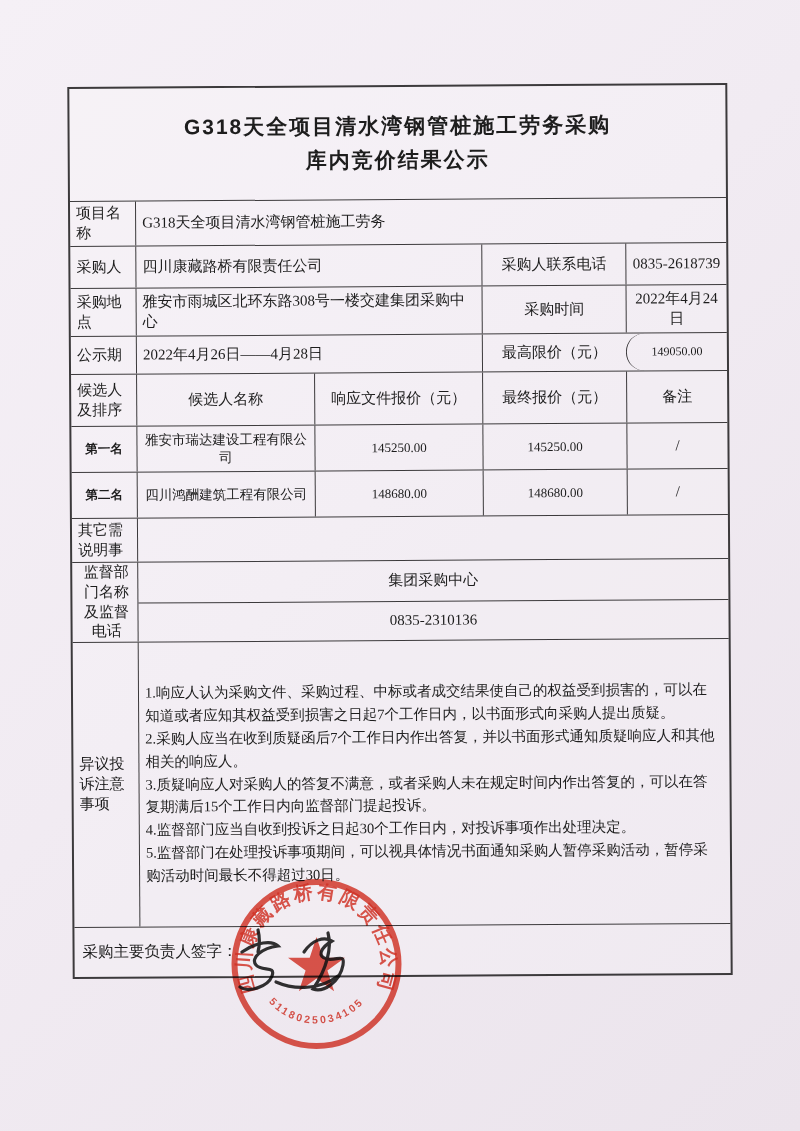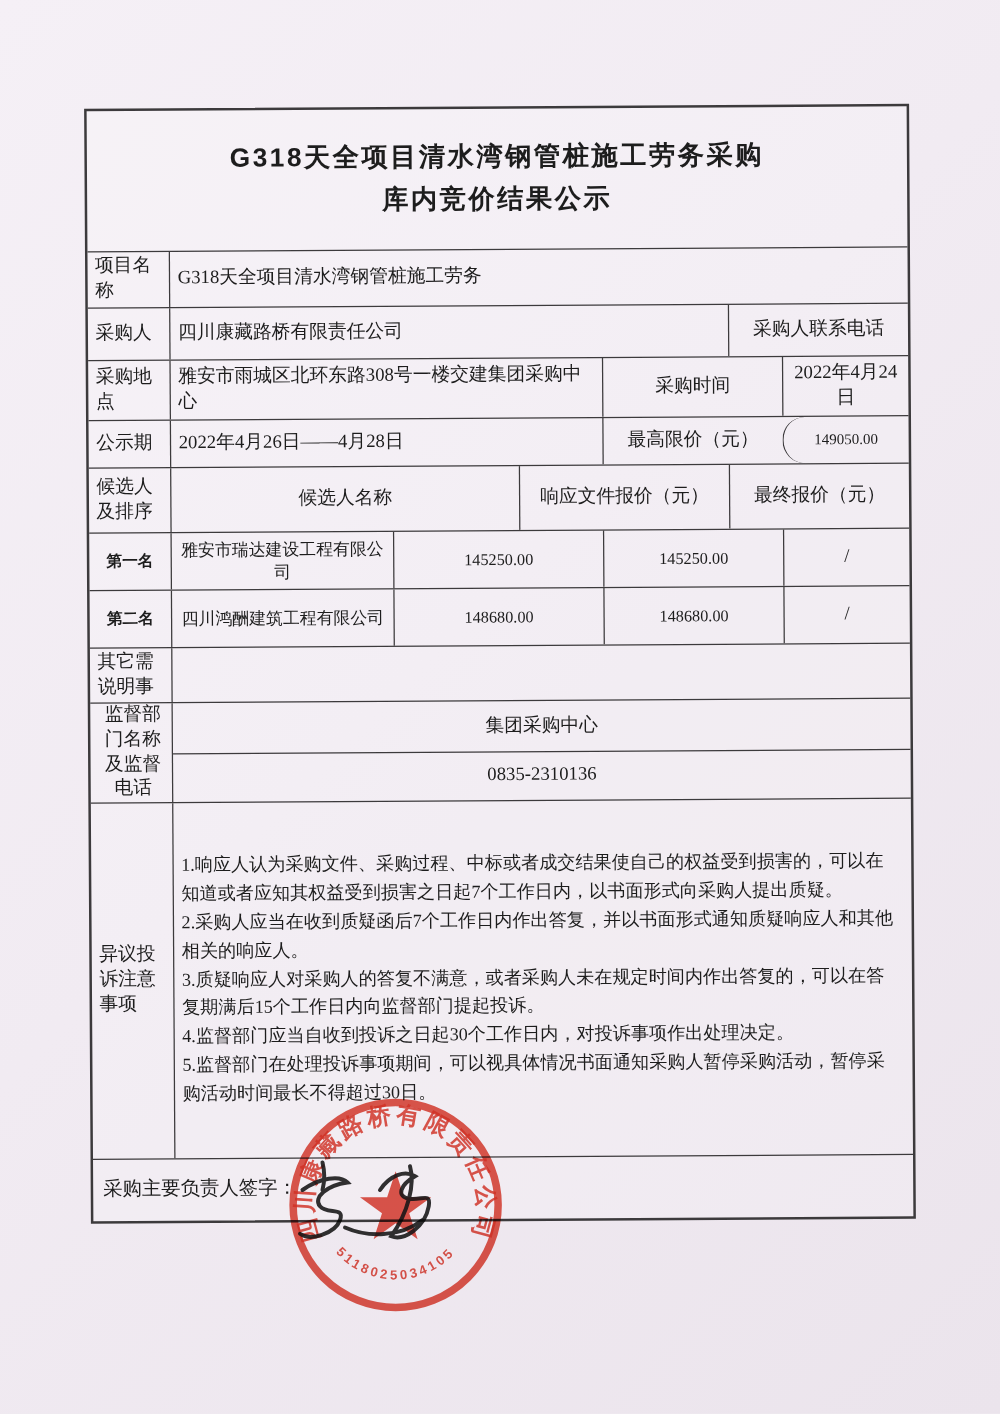--- a/index.html
+++ b/index.html
@@ -78,20 +78,21 @@
 
     <div class="row h45">
       <div class="cell lbl">项目名称</div>
       <div class="cell flexv">G318天全项目清水湾钢管桩施工劳务</div>
     </div>
 
     <div class="row h42">
       <div class="cell lbl">采购人</div>
       <div class="cell flexv">四川康藏路桥有限责任公司</div>
       <div class="cell w144">采购人联系电话</div>
+      <div class="cell w101">0835-2618739</div>
     </div>
 
     <div class="row h48">
       <div class="cell lbl">采购地点</div>
       <div class="cell flexv">雅安市雨城区北环东路308号一楼交建集团采购中心</div>
       <div class="cell w144">采购时间</div>
       <div class="cell w101">2022年4月24日</div>
     </div>
 
     <div class="row h38">
@@ -99,20 +100,21 @@
       <div class="cell flexv">2022年4月26日——4月28日</div>
       <div class="cell w144">最高限价（元）</div>
       <div class="cell w101 small-num">149050.00</div>
     </div>
 
     <div class="row h52">
       <div class="cell lbl">候选人及排序</div>
       <div class="cell w182 flexv" style="flex:1;justify-content:center;">候选人名称</div>
       <div class="cell w168">响应文件报价（元）</div>
       <div class="cell w144">最终报价（元）</div>
+      <div class="cell w101">备注</div>
     </div>
 
     <div class="row h46">
       <div class="cell lbl rank">第一名</div>
       <div class="cell flexv center cand-name">雅安市瑞达建设工程有限公司</div>
       <div class="cell w168 cand-num">145250.00</div>
       <div class="cell w144 cand-num">145250.00</div>
       <div class="cell w101">/</div>
     </div>
 

